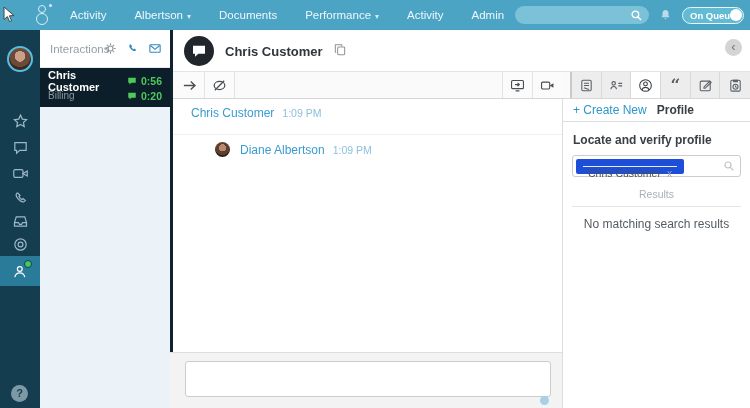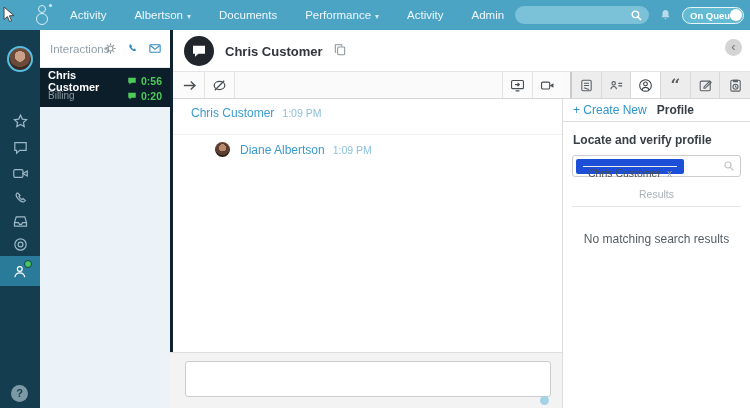--- a/index.html
+++ b/index.html
@@ -85,21 +85,21 @@
   .ppanel { position:absolute; left:562px; top:99px; width:188px; height:309px; background:#fff; border-left:1px solid #ddd; z-index:8; }
   .ptabs { height:23px; border-bottom:1px solid #ddd; display:flex; align-items:center; gap:10px; padding:0 10px; }
   .create-new { color:#2e96cc; font-size:12px; cursor:pointer; }
   .ptab { color:#383f45; font-size:12px; font-weight:bold; cursor:pointer; }
   .psection-title { font-weight:bold; font-size:12px; color:#383f45; padding:11px 10px 8px 10px; }
   .psearch { margin:0 9px; height:22px; border:1px solid #ccc; border-radius:3px; position:relative; background:#fff; }
   .chip { position:absolute; left:3px; top:2.5px; height:15px; background:#ececec; border:7px solid #1d4ed8; border-radius:2px; font-size:10.5px; color:#4a4f54; padding:0 5px; line-height:14px; cursor:default; }
   .chip .chip-x { color:#9aa0a5; margin-left:6px; cursor:pointer; font-size:10px; }
   .psearch .mag2 { position:absolute; right:5px; top:4px; color:#c3c3c3; }
   .results-label { text-align:center; color:#a8b1b8; font-size:10.5px; margin:11px 9px 0 9px; padding-bottom:6px; border-bottom:1px solid #e5e5e5; }
-  .no-results { text-align:center; color:#545c63; font-size:12px; margin-top:25px; }
+  .no-results { text-align:center; color:#545c63; font-size:12px; margin-top:10px; }
 
   svg { display:block; }
 </style>
 </head>
 <body>
 
 <div class="screen">
 
   <header class="topnav">
     <svg class="cursor" width="13" height="17" viewBox="0 0 13 17">

